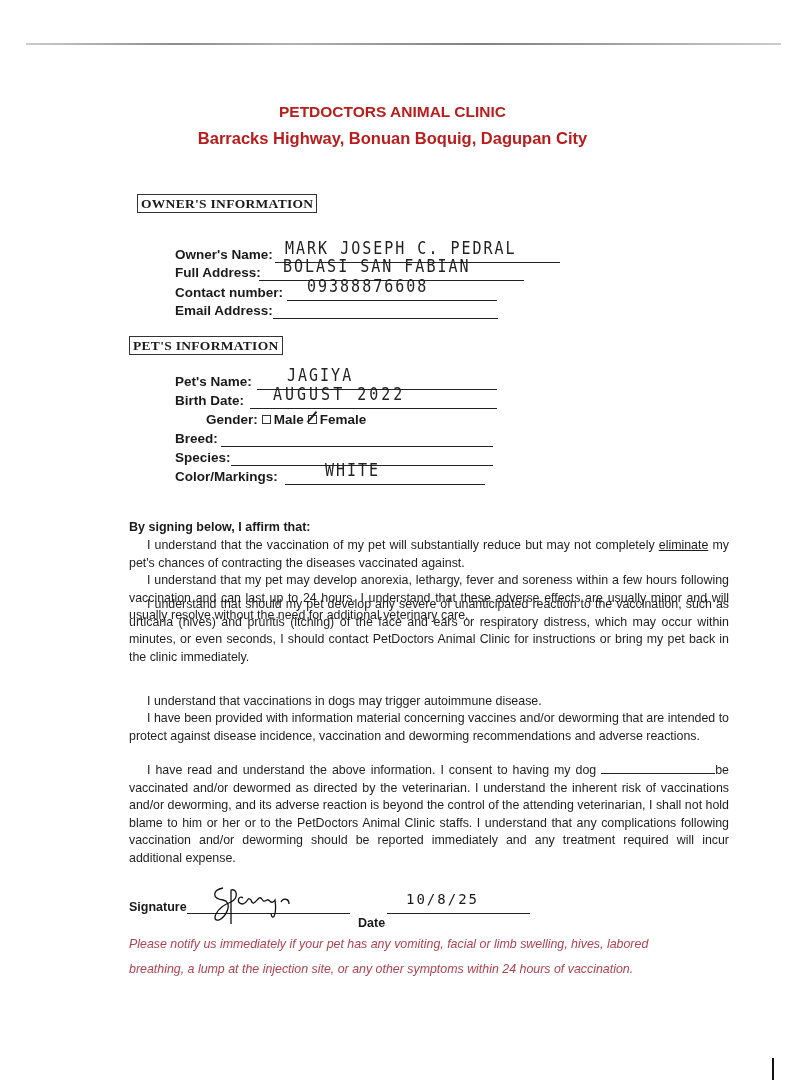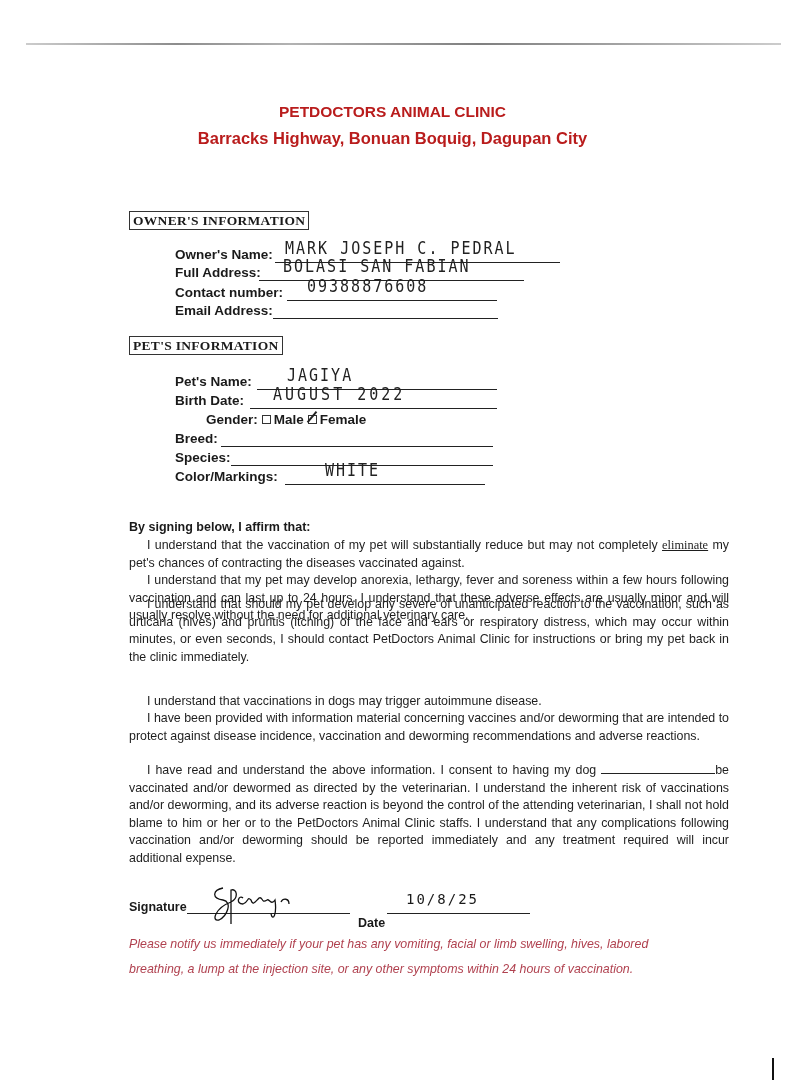--- a/index.html
+++ b/index.html
@@ -8,37 +8,37 @@
   .scan-line { position: absolute; left: 26px; top: 43px; width: 755px; height: 2px;
                background: linear-gradient(90deg, #bbb 0%, #666 20%, #999 35%, #555 60%, #888 80%, #bbb 100%); opacity: .75; }
   .edge-mark { position: absolute; left: 772px; top: 1058px; width: 2px; height: 22px; background: #111; }
 
   .hdr { position: absolute; left: 0; width: 785px; text-align: center; font-weight: bold; color: #b91c1c; }
   .hdr.t1 { top: 103px; font-size: 15.5px; }
   .hdr.t2 { top: 129px; font-size: 16.5px; }
 
   .sec-box { position: absolute; left: 129px; border: 1px solid #333; padding: 1px 3px 0 3px;
              font-family: "Liberation Serif", serif; font-weight: bold; font-size: 13.5px; letter-spacing: .3px; }
-  .sec-owner { top: 211px; }
+  .sec-owner { top: 194px; margin-left: 8px; }
   .sec-pet { top: 336px; }
 
   .field { position: absolute; left: 175px; font-weight: bold; font-size: 13.5px; height: 18px; }
   .field .lbl { position: absolute; left: 0; top: 0; white-space: nowrap; }
   .field .line { position: absolute; top: 15px; height: 0; border-bottom: 1.5px solid #222; }
   .field .hw { position: absolute; top: -6px; font-family: "DejaVu Sans Mono", monospace; font-weight: normal;
                font-size: 15px; color: #222; letter-spacing: 2px; white-space: nowrap; transform: scaleY(1.15); transform-origin: left bottom; }
 
   .gender-row { position: absolute; left: 175px; top: 412px; font-weight: bold; font-size: 13.5px; white-space: nowrap; margin-left: 31px; }
   .cbox { display: inline-block; width: 7px; height: 7px; border: 1px solid #333; margin: 0 3px 1px 4px; vertical-align: middle; position: relative; }
   .cbox.checked::after { content: ""; position: absolute; left: 2px; top: -6px; width: 2px; height: 14px; background: #222; transform: rotate(40deg); }
 
   .affirm-title { position: absolute; left: 129px; top: 520px; font-weight: bold; font-size: 12.5px; }
   .para { position: absolute; left: 129px; width: 600px; font-size: 12.4px; line-height: 17.6px; text-align: justify; color: #1e1e1e; }
   .para .ind { display: inline-block; width: 18px; }
-  .u { text-decoration: underline; font-family: Liberation Serif, serif; }
+  .u { text-decoration: underline; }
   .blank { display: inline-block; width: 114px; border-bottom: 1px solid #222; height: 10px; }
 
   .sig-row { position: absolute; left: 129px; top: 900px; font-weight: bold; font-size: 12.5px; white-space: nowrap; }
   .sig-line { position: absolute; top: 13px; border-bottom: 1.5px solid #222; }
   .sig-img { position: absolute; }
   .notice { position: absolute; left: 129px; top: 932px; width: 560px; font-style: italic; font-size: 12.4px;
             line-height: 25px; color: #b0414f; }
 </style>
 </head>
 <body>

